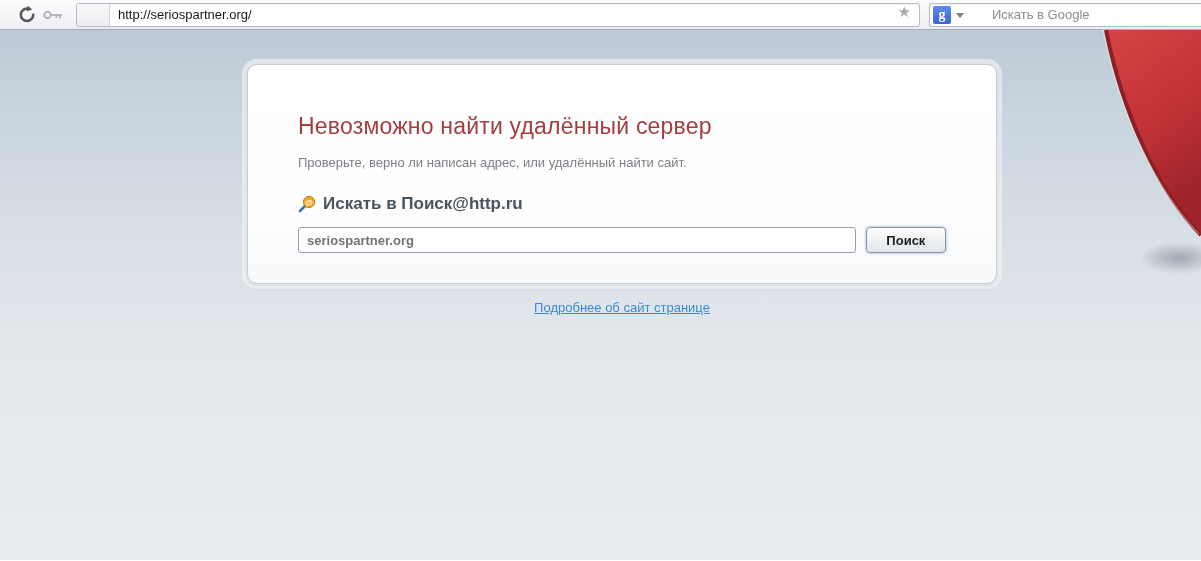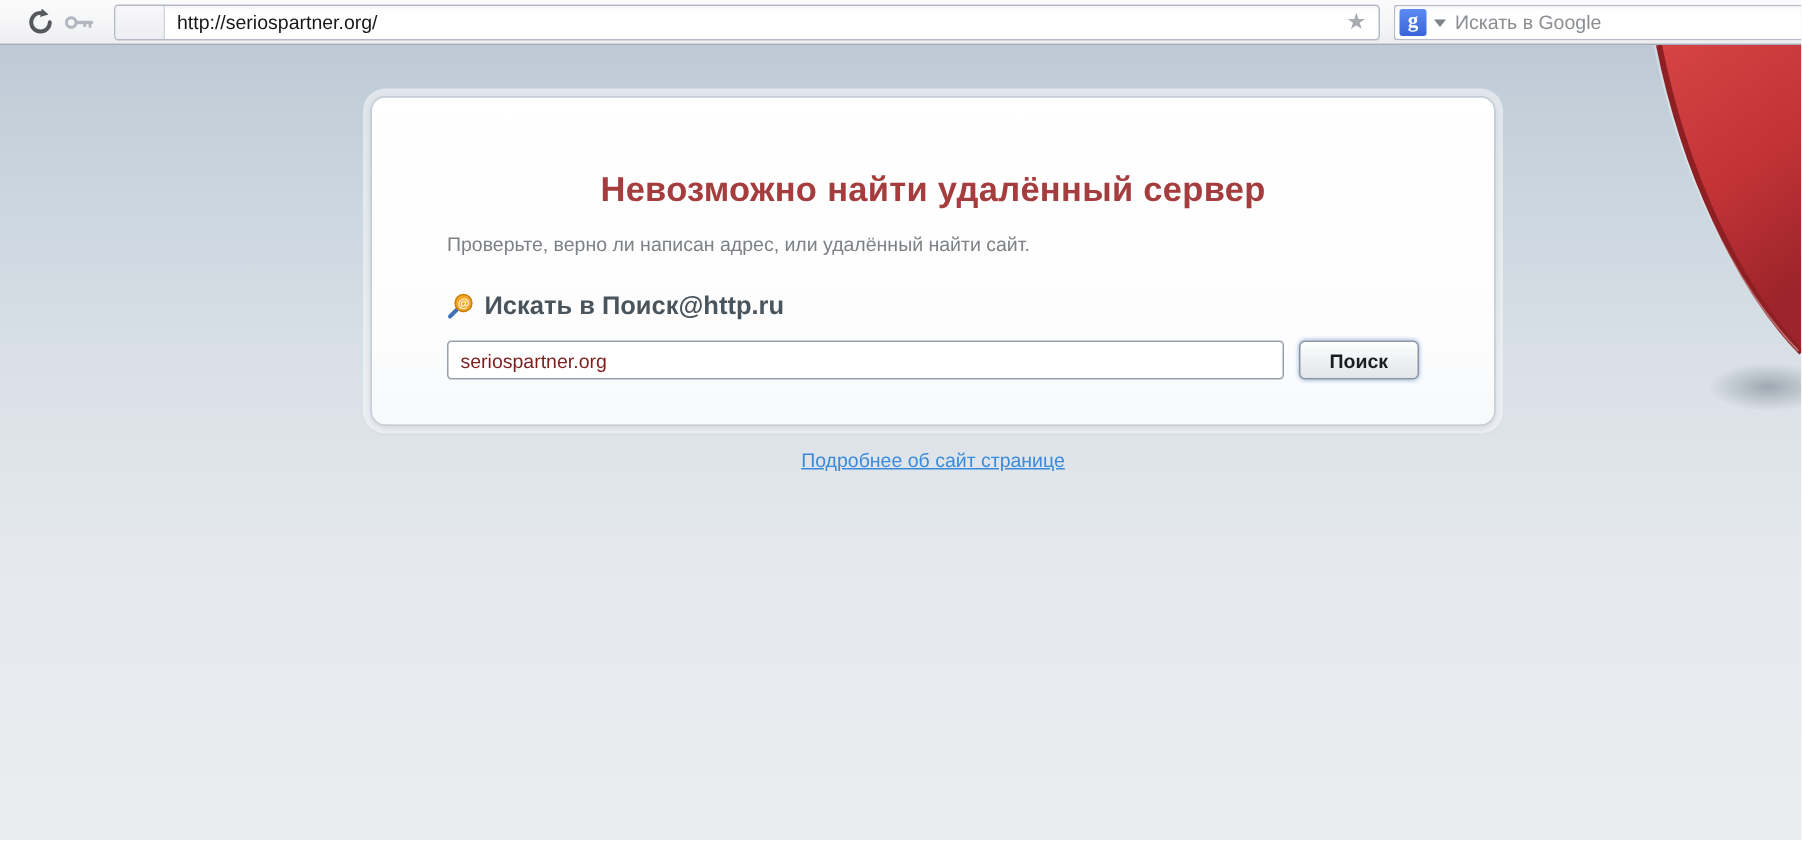--- a/index.html
+++ b/index.html
@@ -11,21 +11,21 @@
     height:30px; width:100%;
     background:linear-gradient(to bottom,#fbfbfc 0%,#f4f5f6 60%,#ededf0 100%);
     border-bottom:1px solid #a6adbb;
     display:flex; align-items:center; padding:0 0 0 14px;
   }
   .tb-btn{ display:flex; align-items:center; justify-content:center;
     width:26px; height:24px; cursor:pointer; }
   .urlbar{
     flex:1; height:24px; margin-left:10px; margin-right:9px;
     background:#ffffff; border:1px solid #b4bac6; border-radius:3px;
-    display:flex; align-items:center; overflow:hidden;
+    display:flex; overflow:hidden;
     box-shadow:inset 0 1px 2px rgba(0,0,0,.06);
   }
   .identity-box{
     width:33px; height:100%; flex:0 0 auto;
     background:linear-gradient(to bottom,#f8f8fa,#eeeef2);
     border-right:1px solid #d3d5dc;
   }
   .url-input{
     flex:1; height:100%; border:none; outline:none;
     font-family:"Liberation Sans", sans-serif;
@@ -45,49 +45,49 @@
     color:#fff; font-family:"Liberation Serif", serif; font-weight:bold;
     font-size:14px; line-height:17px; text-align:center; cursor:pointer;
   }
   .dd-arrow{
     width:0; height:0; margin:2px 6px 0 5px; cursor:pointer;
     border-left:4px solid transparent; border-right:4px solid transparent;
     border-top:5px solid #7d8288;
   }
   .search-input{
     flex:1; border:none; outline:none; background:transparent;
-    font-family:"Liberation Sans", sans-serif; font-size:13px; color:#701a75;
+    font-family:"Liberation Sans", sans-serif; font-size:13px; color:#701a75;margin-left:22px;
   }
   .search-input::placeholder{ color:#8a8d91; opacity:1; }
 
   
   .page{
     position:relative; height:530px;
     background:linear-gradient(to bottom,#bdcad6 0%,#c6d2db 12%,#d8dfe6 38%,#e5e9ed 65%,#eaedf0 100%);
     overflow:hidden;
   }
   .red-deco{ position:absolute; top:0; right:0; width:100px; height:260px; }
 
   .error-card{
     position:relative; width:750px; margin-left:247px; margin-top:34px;
     min-height:213px; border-radius:10px;
     background:linear-gradient(to bottom,#ffffff 0%,#fdfdfe 70%,#f7f9fa 100%);
     border:1px solid #c7cdd5;
     box-shadow:0 0 0 5px rgba(255,255,255,.5), 0 2px 5px rgba(110,120,135,.45);
     padding:48px 50px 30px 50px;
   }
-  .err-title{ font-size:23px; font-weight:bold; color:#a53d3e; letter-spacing:.2px;text-align:center; }
+  .err-title{ font-size:23px; font-weight:normal; color:#a53d3e; letter-spacing:.2px; }
   .err-sub{ font-size:13px; color:#7d8185; margin-top:15px; }
   .search-head{ margin-top:24px; display:flex; align-items:center; }
   .search-head .txt{ font-size:17px; font-weight:bold; color:#4a545d; margin-left:7px; }
   .form-row{ margin-top:13px; display:flex; align-items:center; }
   .site-input{
     width:563px; height:26px; border:1px solid #98a0ab; border-radius:3px;
-    font-family:"Liberation Sans", sans-serif; font-size:13px; color:#7f1d1d;
-    padding-left:8px; outline:none; background:#fff;
+    font-family:"Liberation Sans", sans-serif; font-size:13px; color:#737373;
+    padding-left:8px; outline:none; background:#fff;font-weight:bold;
   }
   .search-btn{
     margin-left:10px; width:81px; height:26px; cursor:pointer;
     border:1px solid #8b94a0; border-radius:4px;
     background:linear-gradient(to bottom,#fefefe 0%,#f0f2f4 45%,#e2e6ea 100%);
     font-family:"Liberation Sans", sans-serif; font-size:13px; font-weight:bold; color:#1c1d1f;
     box-shadow:0 0 3px rgba(120,160,210,.9);
     text-align:center;
   }
   .more-row{ width:750px; margin-left:247px; margin-top:14px; text-align:center; }

